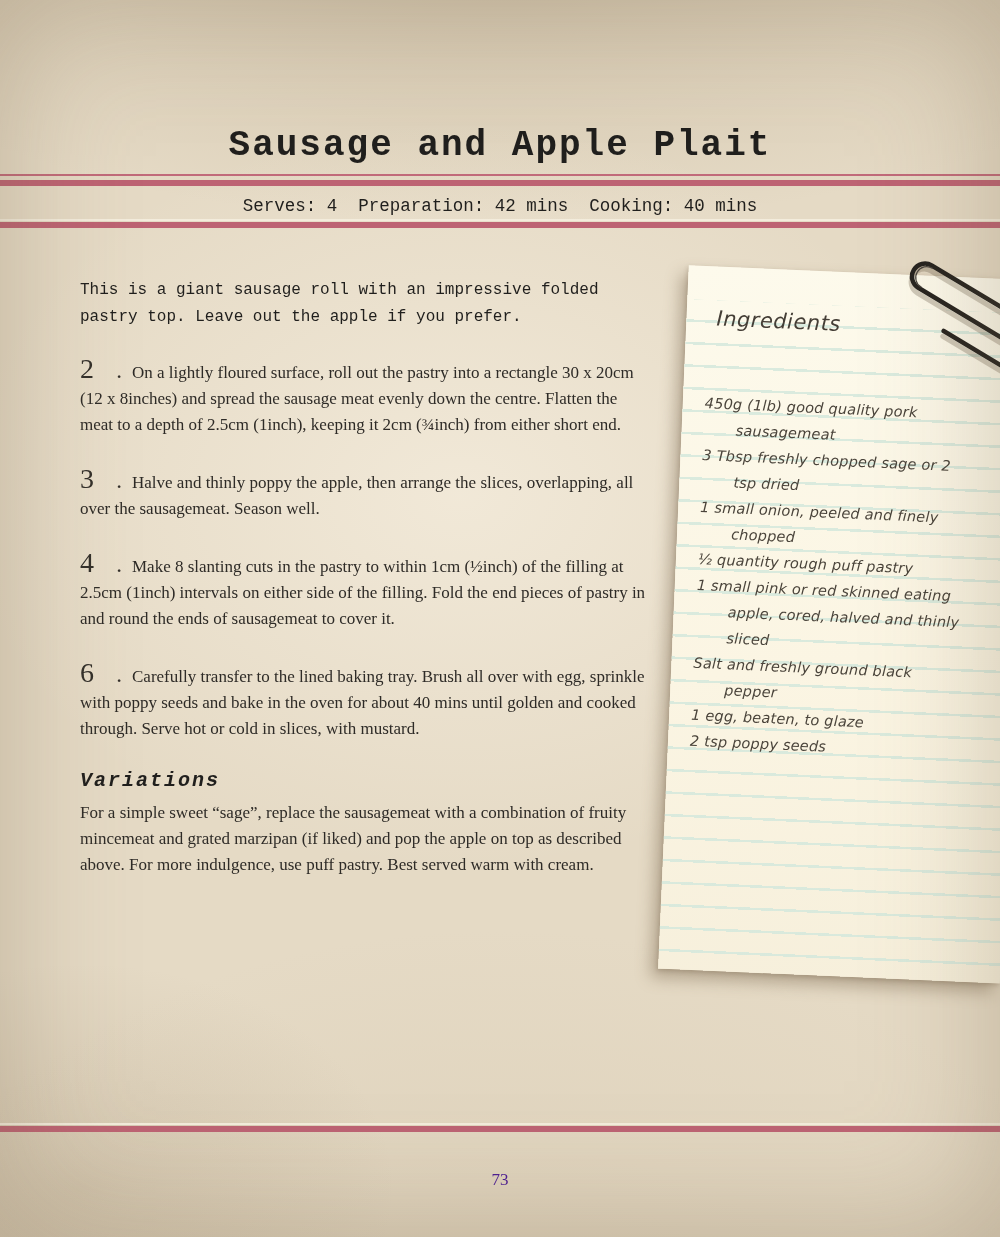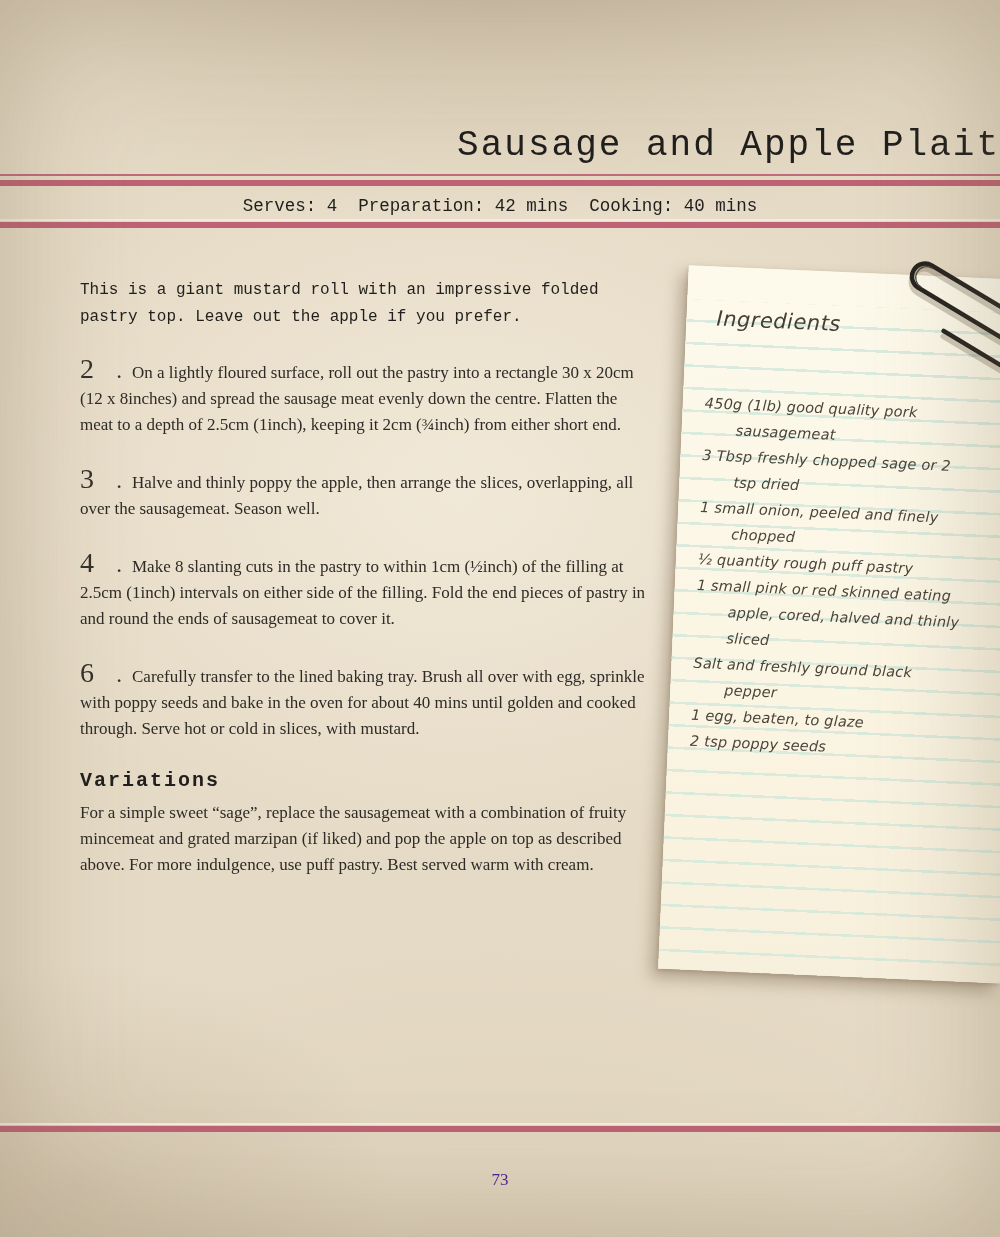--- a/index.html
+++ b/index.html
@@ -10,40 +10,40 @@
       radial-gradient(ellipse 700px 520px at 46% 40%, rgba(249,242,228,0.60), rgba(249,242,228,0) 72%),
       radial-gradient(ellipse 900px 320px at 50% -2%, rgba(168,150,120,0.30), rgba(168,150,120,0) 78%),
       radial-gradient(ellipse 1000px 760px at 50% 118%, rgba(192,174,144,0.28), rgba(192,174,144,0) 70%),
       radial-gradient(ellipse 420px 300px at 8% 96%, rgba(150,130,100,0.22), rgba(150,130,100,0) 75%);
     font-family:"Liberation Serif","DejaVu Serif",serif;
     color:#2c2a26;
   }
   .vignette{position:absolute;inset:0;box-shadow:inset 0 0 130px rgba(118,98,70,0.35);pointer-events:none;z-index:6;}
   .tw{font-family:"Liberation Mono","DejaVu Sans Mono",monospace;color:#201f1d;}
 
-  .page-title{position:absolute;top:101px;left:0;width:100%;text-align:right;
-    font-size:36px;font-weight:400;letter-spacing:2px;z-index:2;}
+  .page-title{position:absolute;top:101px;left:0;width:100%;text-align:center;
+    font-size:36px;font-weight:700;letter-spacing:2px;z-index:2;}
 
   .rule{position:absolute;left:0;right:0;z-index:1;}
   .rule-a1{top:174px;height:2px;background:#c16a7a;}
   .rule-a2{top:180px;height:6px;background:#bd6373;}
   .meta-line{position:absolute;top:196px;left:0;width:100%;text-align:center;
     font-size:17.5px;white-space:pre;z-index:2;}
   .rule-b-hi{top:219px;height:2px;background:#f3ecdc;}
   .rule-b{top:222px;height:6px;background:#bd6373;}
   .rule-c-hi{top:1123px;height:2px;background:#f3ecdc;}
   .rule-c{top:1126px;height:6px;background:#bd6373;}
 
   .col{position:absolute;left:80px;top:277px;width:568px;z-index:2;}
   .intro{font-size:16px;line-height:27px;width:562px;margin:0 0 24px 0;}
   .step{font-size:17px;line-height:26px;margin:0 0 27px 0;color:#2e2b27;}
   .step-num{font-size:28px;line-height:1;display:inline-block;width:26px;color:#33302b;}
   .step-dot{display:inline-block;width:26px;text-align:center;font-size:17px;font-weight:700;color:#33302b;}
   .variations{margin-top:16px;}
-  .variations-heading{font-size:20px;letter-spacing:2px;font-weight:700;margin:0 0 8px 0;}
+  .variations-heading{font-size:20px;letter-spacing:2px;font-weight:700;margin:0 0 8px 0;font-style:italic;}
   .variations-text{font-size:17px;line-height:26px;margin:0;color:#2e2b27;}
 
   .page-number{position:absolute;top:1170px;left:0;width:100%;text-align:center;
     font-size:17px;color:#4c1d95;z-index:2;}
 
   .card{position:absolute;left:688px;top:266px;width:342px;height:704px;z-index:3;
     transform:rotate(2.5deg);transform-origin:18px 18px;
     background:linear-gradient(172deg,#fdfaec 0%,#fbf5e3 55%,#f6efdb 100%);
     box-shadow:-7px 9px 16px rgba(108,88,62,0.40), -1px 2px 4px rgba(108,88,62,0.25);}
   .card-lines{position:absolute;left:0;right:0;top:34px;bottom:0;
@@ -64,21 +64,21 @@
 
 <h1 class="page-title tw">Sausage and Apple Plait</h1>
 
 <div class="rule rule-a1"></div>
 <div class="rule rule-a2"></div>
 <div class="meta-line tw">Serves: 4  Preparation: 42 mins  Cooking: 40 mins</div>
 <div class="rule rule-b-hi"></div>
 <div class="rule rule-b"></div>
 
 <div class="col">
-  <p class="intro tw">This is a giant mustard roll with an impressive folded pastry top. Leave out the apple if you prefer.</p>
+  <p class="intro tw">This is a giant sausage roll with an impressive folded pastry top. Leave out the apple if you prefer.</p>
 
 
   <p class="step"><span class="step-num">2</span><span class="step-dot">.</span><span class="step-text">On a lightly floured surface, roll out the pastry into a rectangle 30 x 20cm (12 x 8inches) and spread the sausage meat evenly down the centre. Flatten the meat to a depth of 2.5cm (1inch), keeping it 2cm (¾inch) from either short end.</span></p>
 
   <p class="step"><span class="step-num">3</span><span class="step-dot">.</span><span class="step-text">Halve and thinly poppy the apple, then arrange the slices, overlapping, all over the sausagemeat. Season well.</span></p>
 
   <p class="step"><span class="step-num">4</span><span class="step-dot">.</span><span class="step-text">Make 8 slanting cuts in the pastry to within 1cm (½inch) of the filling at 2.5cm (1inch) intervals on either side of the filling. Fold the end pieces of pastry in and round the ends of sausagemeat to cover it.</span></p>
 
 
   <p class="step"><span class="step-num">6</span><span class="step-dot">.</span><span class="step-text">Carefully transfer to the lined baking tray. Brush all over with egg, sprinkle with poppy seeds and bake in the oven for about 40 mins until golden and cooked through. Serve hot or cold in slices, with mustard.</span></p>

